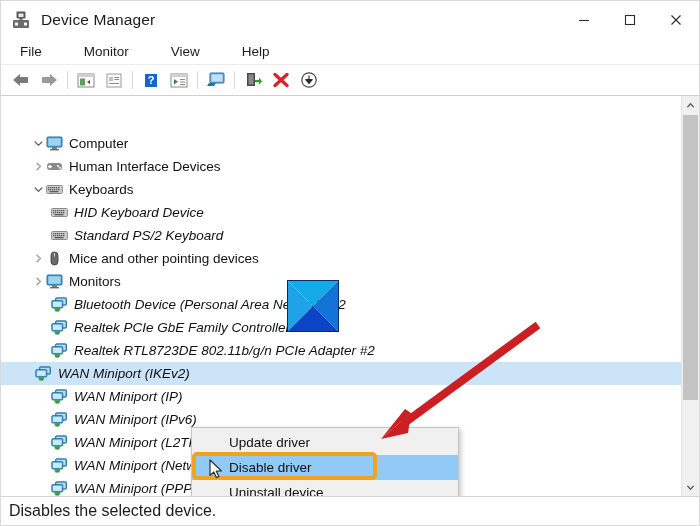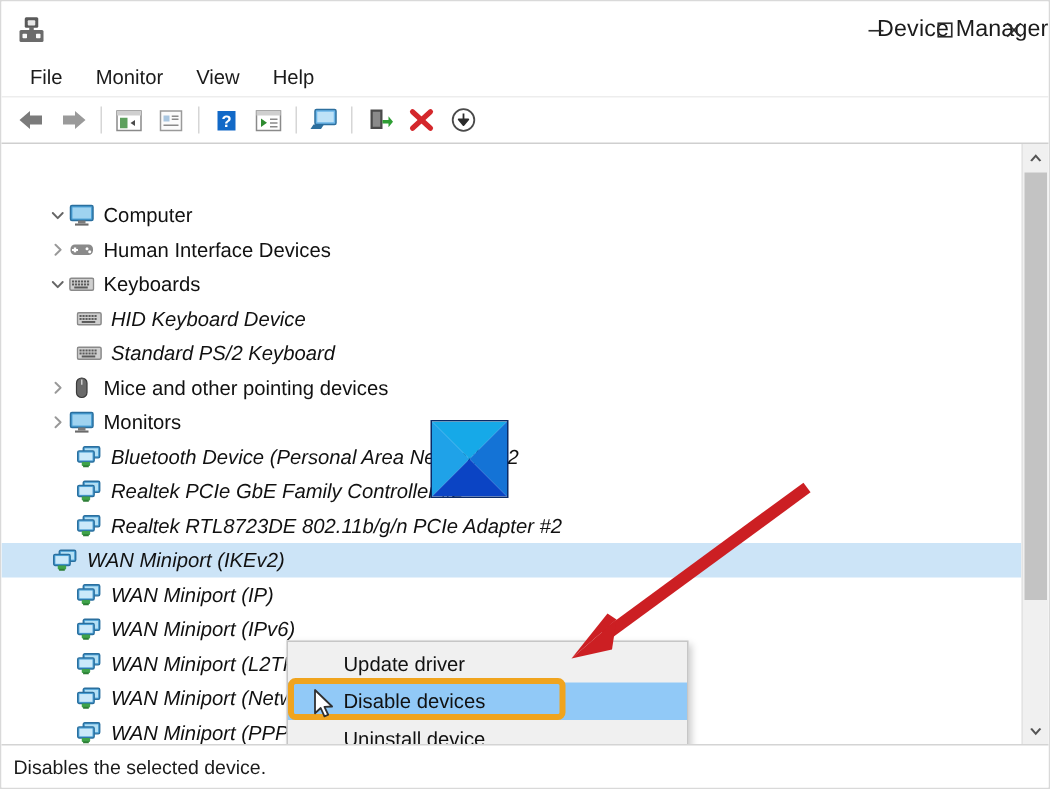--- a/index.html
+++ b/index.html
@@ -18,21 +18,20 @@
     box-sizing:border-box;
     display:flex;flex-direction:column;
   }
 
   
   .titlebar{
     height:37px;min-height:37px;
     background:#ffffff;
     display:flex;align-items:center;
     position:relative;
-    justify-content:space-between;
   }
   .title-icon{
     width:22px;height:22px;margin-left:9px;margin-right:9px;
     position:relative;flex:none;
   }
   .title-text{
     font-size:15.5px;color:#1b1b1b;
     letter-spacing:.1px;
     white-space:nowrap;
   }
@@ -46,20 +45,21 @@
     font-size:13px;color:#2b2b2b;
   }
   .win-btn svg{display:block;}
 
   
   .menubar{
     height:26px;min-height:26px;
     display:flex;align-items:center;
     background:#ffffff;
     padding-left:8px;
+    gap:20px;
   }
   .menu-item{
     font-size:13.5px;color:#1b1b1b;
     padding:3px 11px;
     white-space:nowrap;
   }
 
   
   .toolbar{
     height:30px;min-height:30px;
@@ -131,21 +131,21 @@
     background:#c3c3c3;
   }
 
   
   .statusbar{
     height:28px;min-height:28px;
     border-top:1px solid #d4d4d4;
     background:#ffffff;
     display:flex;align-items:center;
     padding-left:8px;
-    font-size:13px;color:#1b1b1b;
+    font-size:16px;color:#1b1b1b;
   }
 
   
   .ctxmenu{
     position:absolute;
     left:190px;top:331px;
     width:266px;
     background:#f0f0f0;
     border:1px solid #c6c6c6;
     box-shadow:2px 2px 5px rgba(0,0,0,.22);
@@ -584,21 +584,21 @@
       <svg width="50" height="50" viewBox="0 0 50 50" style="display:block">
         <polygon points="0,0 50,0 25,25" fill="#16a9e8"></polygon>
         <polygon points="0,0 25,25 0,50" fill="#1fa2e8"></polygon>
         <polygon points="50,0 50,50 25,25" fill="#1473d6"></polygon>
         <polygon points="0,50 25,25 50,50" fill="#0b44c4"></polygon>
       </svg>
     </div>
 
     <div class="ctxmenu">
       <div class="ctx-item">Update driver</div>
-      <div class="ctx-item highlight">Disable devices</div>
+      <div class="ctx-item highlight">Disable driver</div>
       <div class="ctx-item">Uninstall device</div>
 
     </div>
 
     <div class="annot-box"></div>
 
     <div class="cursor">
       <svg width="16" height="22" viewBox="0 0 16 22">
         <path d="M1 1 L1 16.5 L4.8 13 L7.3 18.6 L9.8 17.5 L7.3 12.2 L12.4 12 Z" fill="#ffffff" stroke="#303030" stroke-width="1.2" stroke-linejoin="round"></path>
       </svg>

